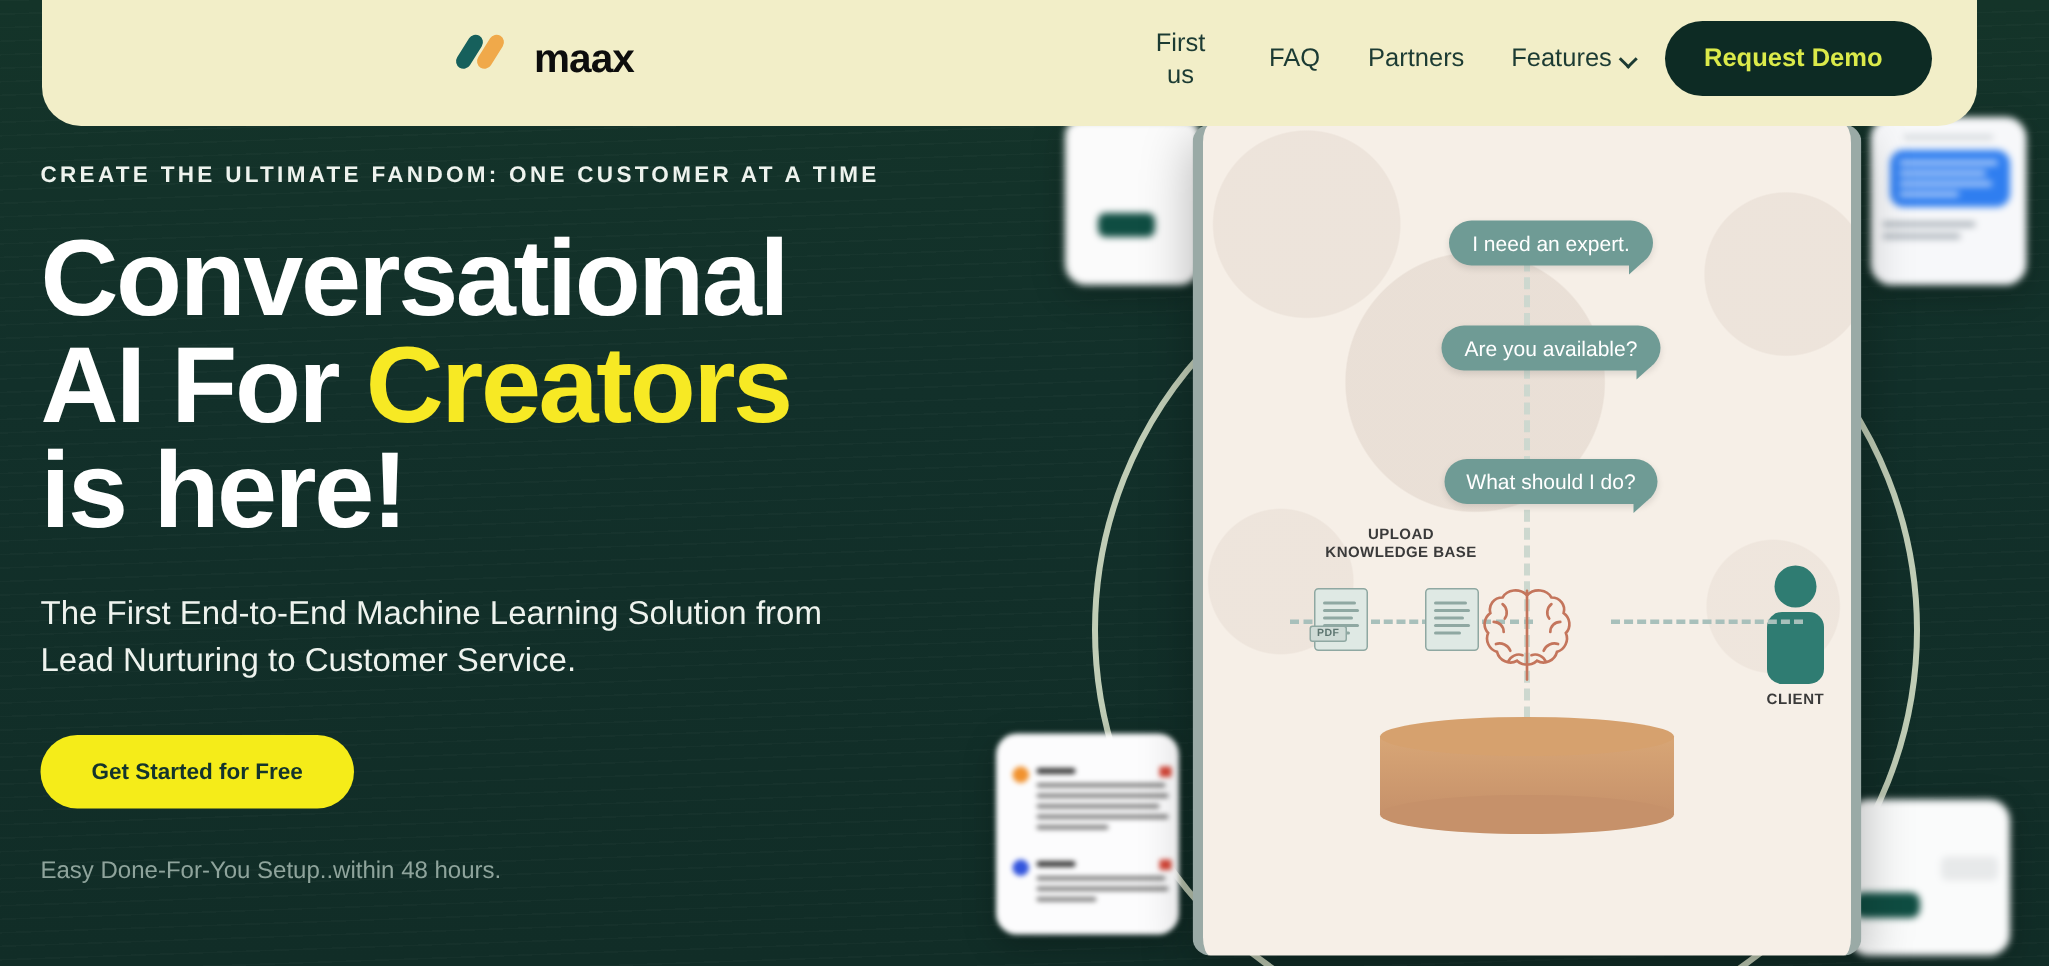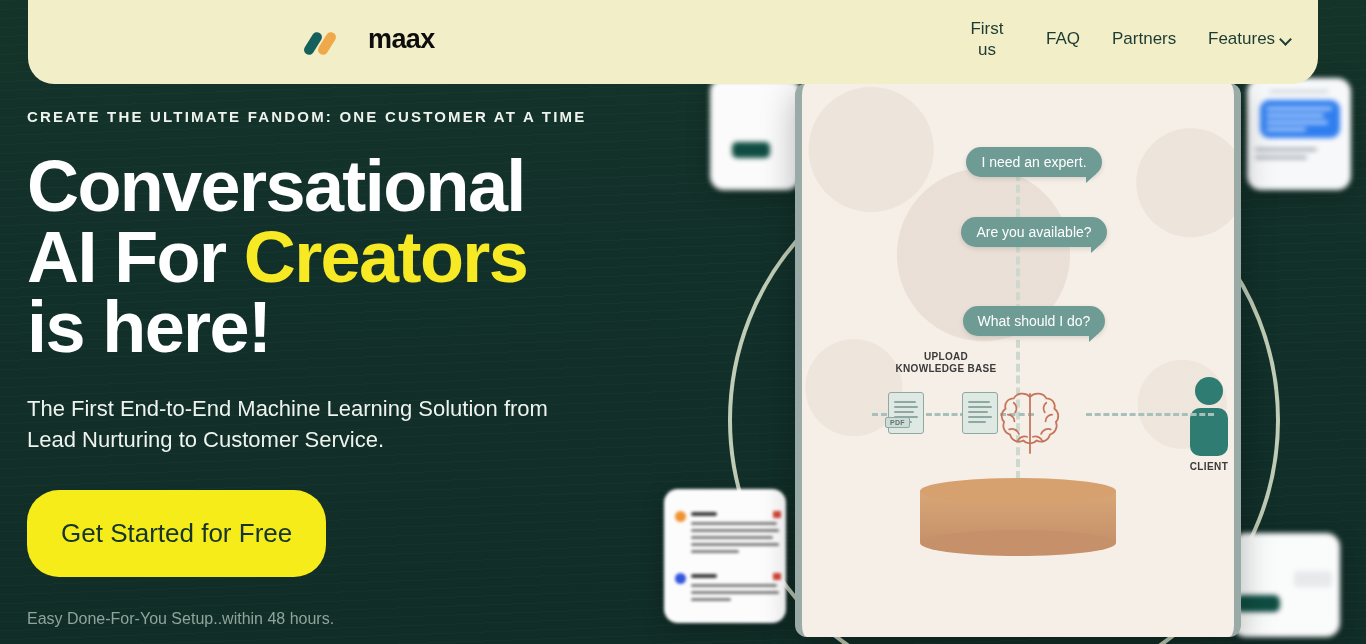--- a/index.html
+++ b/index.html
@@ -34,42 +34,42 @@
     background:#f2eec8;
     border-radius:26px;
     display:flex; align-items:flex-end;
     padding:0 30px 16px 30px;
     z-index:40;
   }
   .hdr-inner{
     width:100%; display:flex; align-items:center;
     justify-content:space-between; height:58px;
   }
-  .brand{ display:flex; align-items:flex-end; gap:26px; margin-left:248px;}
+  .brand{ display:flex; align-items:flex-start; gap:14px; margin-left:248px;}
   .brand-marks{ position:relative; width:36px; height:22px; }
   .brand-marks i{
     position:absolute; display:block; width:10px; height:25px;
     border-radius:5px; transform:rotate(32deg); top:-2px;
   }
   .brand-marks i.m1{ left:2px; background:#16605c; }
   .brand-marks i.m2{ left:16px; background:#f0a94a; }
   .brand-name{
     font-size:27px; font-weight:700; color:#0d0d0d;
     letter-spacing:-.6px;
   }
   .nav{
     display:flex; align-items:center; gap:0; margin-left:auto;
   }
   .nav-link{
     color:#1c3b33; font-size:17px; font-weight:400;
     padding:0 16px; text-align:center; line-height:1.25;
     cursor:pointer; max-width:96px;
   }
   .nav-link.two-line{ width:86px; }
-  .nav-link.features{ display:flex; align-items:center; gap:6px; padding-right:8px;}
+  .nav-link.features{ display:flex; align-items:center; gap:6px; padding-right:8px;justify-content:center;}
   .chev{
     width:11px; height:11px; position:relative; display:inline-block;
   }
   .chev::before{
     content:""; position:absolute; left:0; top:1px;
     width:7px; height:7px; border-right:2px solid #1c3b33;
     border-bottom:2px solid #1c3b33; transform:rotate(45deg);
   }
   .demo-btn{
     margin-left:22px;
@@ -95,22 +95,22 @@
   }
   .headline .hl{ color:#f7e924; }
   .sub{
     margin-top:30px; color:#eef3ee;
     font-size:22px; line-height:1.42; font-weight:400;
     max-width:575px;
   }
   .cta{
     margin-top:35px; display:inline-block;
     background:#f5ec19; color:#14342c;
-    font-size:26px; font-weight:400;
-    padding:28px 34px; border-radius:32px;
+    font-size:15px; font-weight:700;
+    padding:16px 34px; border-radius:32px;
     cursor:pointer; border:none;
     font-family:"Liberation Sans", sans-serif;
   }
   .note{
     margin-top:33px; color:#8fa49c; font-size:16px;
   }
 
   
   #art{
     position:absolute; left:660px; top:0; width:706px; height:644px;
@@ -238,21 +238,21 @@
   }
   .sbubble::after{
     content:""; position:absolute; right:6px; bottom:-6px;
     width:0;height:0;
     border-left:10px solid #6f9b95;
     border-bottom:9px solid transparent;
   }
 
   
   .flow{
-    position:absolute; left:12px; top:268px; width:100%; height:110px;
+    position:absolute; left:0; top:268px; width:100%; height:110px;
   }
   .person{ position:absolute; text-align:center; width:62px;}
   .person .head{
     width:28px;height:28px;border-radius:50%;
     background:#2f7c72; margin:0 auto 3px;
   }
   .person .body{
     width:38px;height:48px;border-radius:10px;
     background:#2f7c72; margin:0 auto;
   }
@@ -340,20 +340,21 @@
       </div>
 
       <nav class="nav">
         <div class="nav-link two-line">First us</div>
         <div class="nav-link">FAQ</div>
         <div class="nav-link">Partners</div>
         <div class="nav-link features">
           <span>Features</span>
           <span class="chev"></span>
         </div>
+        <button class="demo-btn">Request Demo</button>
       </nav>
 
     </div>
   </div>
 
   <div id="copy">
     <div class="eyebrow">CREATE THE ULTIMATE FANDOM: ONE CUSTOMER AT A TIME</div>
 
     <h1 class="headline">
       <span>Conversational</span><br>

